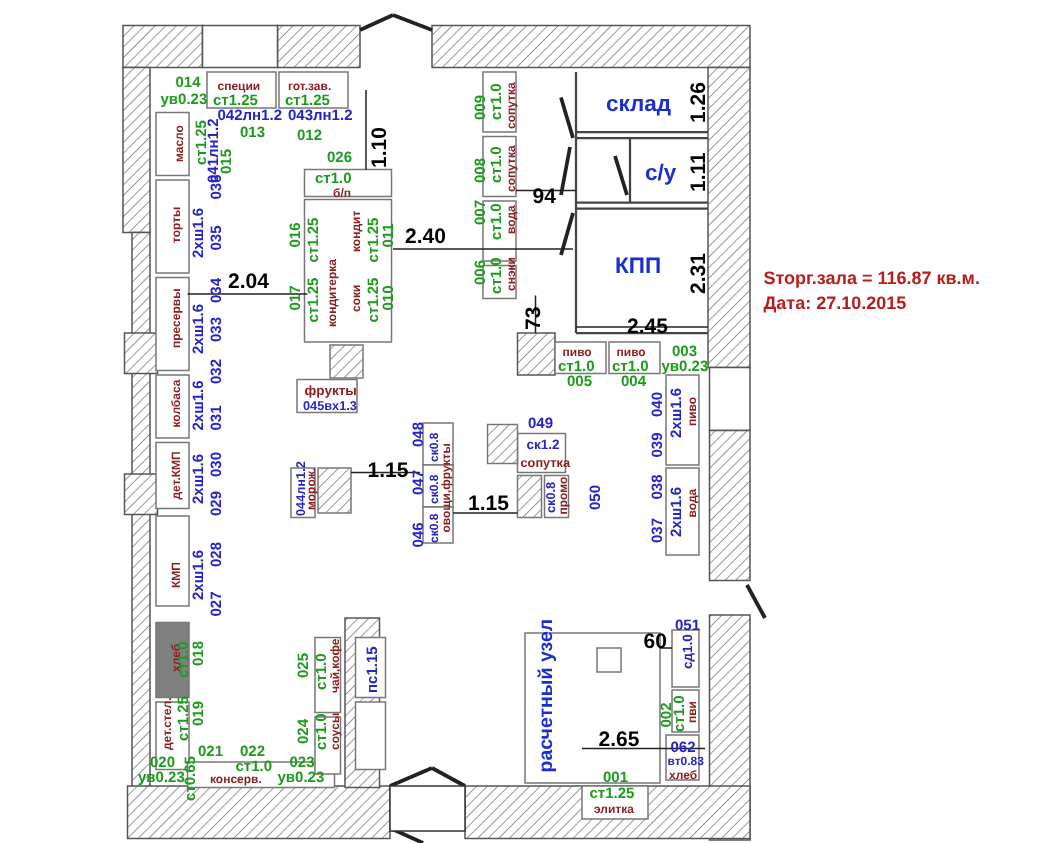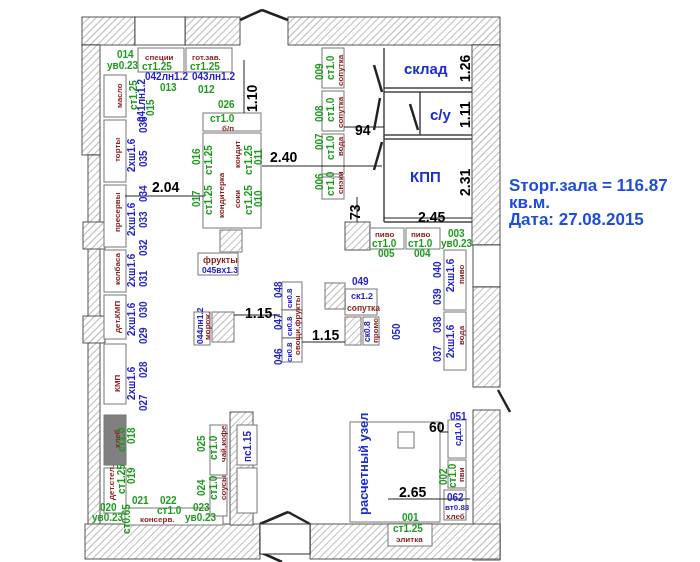--- a/index.html
+++ b/index.html
@@ -1,18 +1,18 @@
 <!DOCTYPE html>
 <html><head>
 <meta charset="utf-8">
 <style>
   html,body{margin:0;padding:0;background:#ffffff;}
   body{width:700px;height:562px;position:relative;overflow:hidden;font-family:"Liberation Sans",sans-serif;}
   #plan{position:absolute;left:0;top:0;width:700px;height:562px;}
-  .info{position:absolute;left:509px;top:177px;color:#1d4ed8;font-weight:bold;font-size:17px;line-height:17px;font-family:"Liberation Sans",sans-serif;}
+  .info{position:absolute;left:509px;top:177px;color:#b91c1c;font-weight:bold;font-size:12px;line-height:17px;font-family:"Liberation Sans",sans-serif;}
   svg text{font-family:"Liberation Sans",sans-serif;}
   .g{fill:#1e9b1e;font-weight:bold;}
   .b{fill:#2424c8;font-weight:bold;}
   .r{fill:#8b1e1e;font-weight:bold;}
   .k{fill:#000;font-weight:bold;}
   .room{fill:#1a2fd0;font-weight:bold;}
 </style>
 </head>
 <body>
 
@@ -284,14 +284,14 @@
   <text class="b" x="447" y="501" font-size="10">062</text>
   <text class="b" x="445" y="510" font-size="8">вт0.83</text>
   <text class="r" x="446" y="519" font-size="8">хлеб</text>
   <text class="g" x="402" y="521" font-size="10">001</text>
   <text class="g" x="393" y="532" font-size="10">ст1.25</text>
   <text class="r" x="396" y="542" font-size="8">элитка</text>
 </svg>
 
 <div class="info">
   <div>Sторг.зала = 116.87 кв.м.</div>
-  <div>Дата: 27.08.2015</div>
+  <div>Дата: 27.10.2015</div>
 </div>
 
 </body></html>

